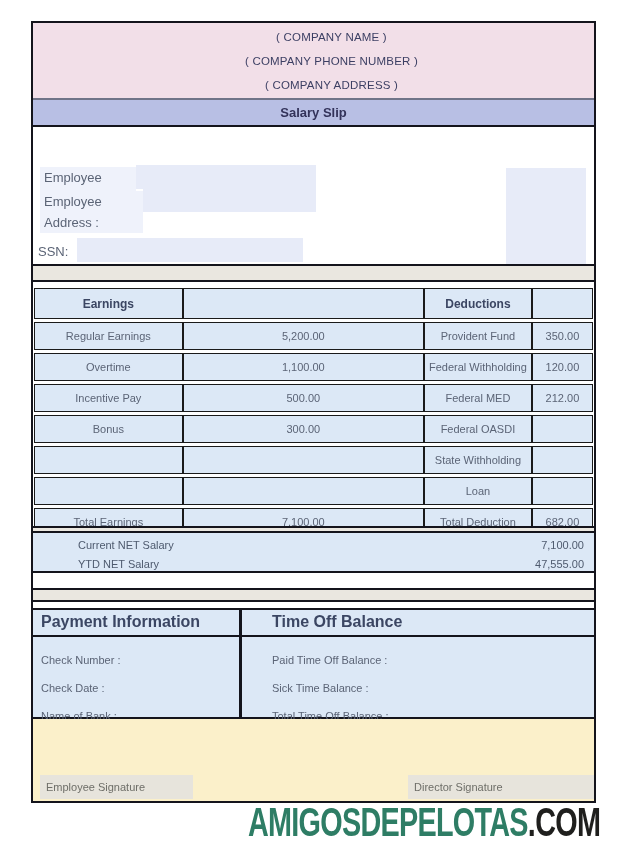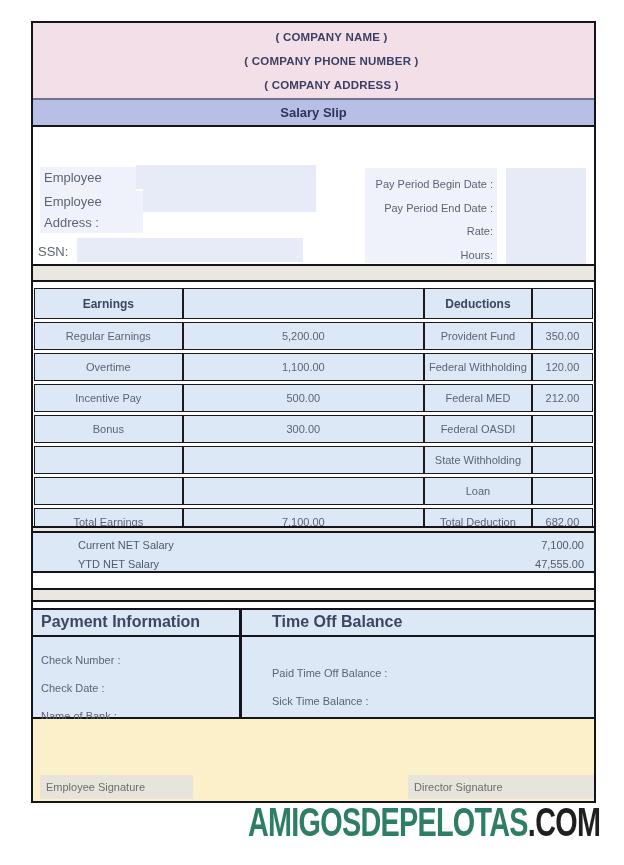--- a/index.html
+++ b/index.html
@@ -10,21 +10,21 @@
   }
   .doc{
     position:absolute;left:31px;top:21px;width:561px;height:778px;
     border:2px solid var(--border_dark,#14141c);background:#fff;
   }
   .abs{position:absolute;box-sizing:border-box;}
 
   
   .pink{left:0;top:0;width:561px;height:75px;background:var(--pink_header,#f2dfe8);
     display:flex;flex-direction:column;justify-content:center;text-align:center;}
-  .pink div{line-height:24px;font-weight:bold;font-size:11.5px;color:var(--heading_text,#3c3f63);letter-spacing:.2px;margin-left:36px;}
+  .pink div{line-height:24px;font-weight:normal;font-size:11.5px;color:var(--heading_text,#3c3f63);letter-spacing:.2px;margin-left:36px;}
 
   
   .band{left:0;top:75px;width:561px;height:29px;background:var(--title_band,#b8bfe4);
     border-top:2px solid #707488;border-bottom:2px solid var(--border_dark,#14141c);
     text-align:center;font-weight:bold;font-size:13px;color:#33335a;line-height:25px;}
 
   
   .lbl{font-size:13px;color:var(--body_text,#5b6476);}
   .labelbox{background:var(--label_lavender,#eff2fb);line-height:21px;padding-left:4px;}
   .inputbox{background:var(--field_lavender,#e7ebf8);}
@@ -50,21 +50,21 @@
 
   
   .pay{left:0;top:585px;width:561px;height:111px;border-top:2px solid var(--border_dark,#14141c);
     border-bottom:2px solid var(--border_dark,#14141c);background:var(--table_blue,#dce8f6);}
   .payhdr{display:flex;height:25px;border-bottom:2px solid var(--border_dark,#14141c);}
   .paybody{display:flex;height:82px;border-radius:30px;}
   .pcol-l{width:209px;border-right:3px solid var(--border_dark,#14141c);box-sizing:border-box;}
   .pcol-r{flex:1;}
   .payhdr .pcol-l,.payhdr .pcol-r{font-weight:bold;font-size:16px;color:#3b4663;line-height:24px;}
   .payhdr .pcol-l{padding-left:8px;} .payhdr .pcol-r{padding-left:30px;}
-  .paybody .pcol-l{padding:9px 0 0 8px;} .paybody .pcol-r{padding:22px 0 0 30px;}
+  .paybody .pcol-l{padding:9px 0 0 8px;} .paybody .pcol-r{padding:9px 0 0 30px;}
   .paybody div div{line-height:28px;font-size:11px;color:var(--body_text,#5b6476);}
 
   
   .yellow{left:0;top:696px;width:561px;height:82px;background:var(--yellow_footer,#fbf0ca);}
   .sig{position:absolute;height:24px;background:var(--signature_box,#e7e4dc);
     font-size:11px;color:#6e6e68;line-height:24px;padding-left:6px;box-sizing:border-box;}
 
   
   .watermark{position:absolute;top:800px;right:24px;font-weight:bold;font-size:40px;
     letter-spacing:-1px;transform:scaleX(.72);transform-origin:100% 0;white-space:nowrap;
@@ -86,26 +86,20 @@
 
   <div class="abs lbl labelbox" style="left:7px;top:144px;width:96px;">Employee Name :</div>
   <div class="abs inputbox" style="left:103px;top:142px;width:180px;height:24px;"></div>
 
   <div class="abs lbl labelbox" style="left:7px;top:168px;width:103px;">Employee Address :</div>
   <div class="abs inputbox" style="left:110px;top:166px;width:173px;height:23px;"></div>
 
   <div class="abs lbl" style="left:5px;top:218px;line-height:21px;">SSN:</div>
   <div class="abs inputbox" style="left:44px;top:215px;width:226px;height:24px;"></div>
 
-  <div class="abs rlabels" style="left:332px;top:145px;width:132px;height:95px;">
-    <div>Pay Period Begin Date :</div>
-    <div>Pay Period End Date :</div>
-    <div>Rate:</div>
-    <div>Hours:</div>
-  </div>
   <div class="abs inputbox" style="left:473px;top:145px;width:80px;height:96px;"></div>
 
   <div class="abs strip" style="top:241px;height:18px;"></div>
 
   <table class="grid">
     <colgroup>
         <col style="width:146px">
         <col style="width:237px">
         <col style="width:106px">
         <col style="width:60px">

